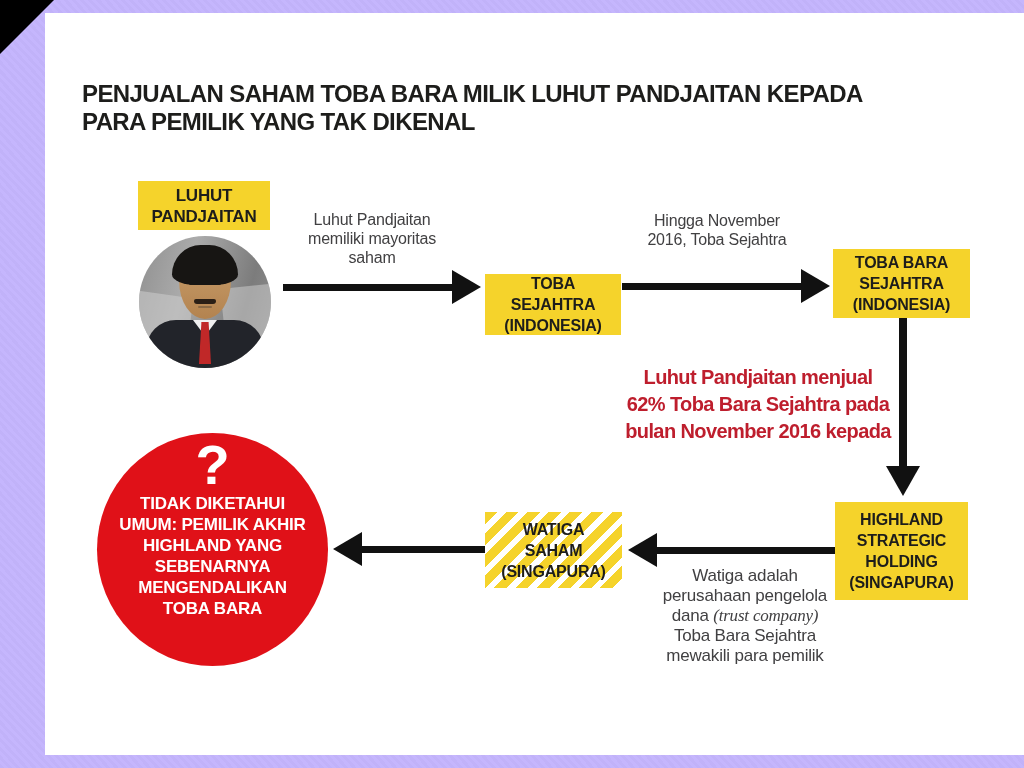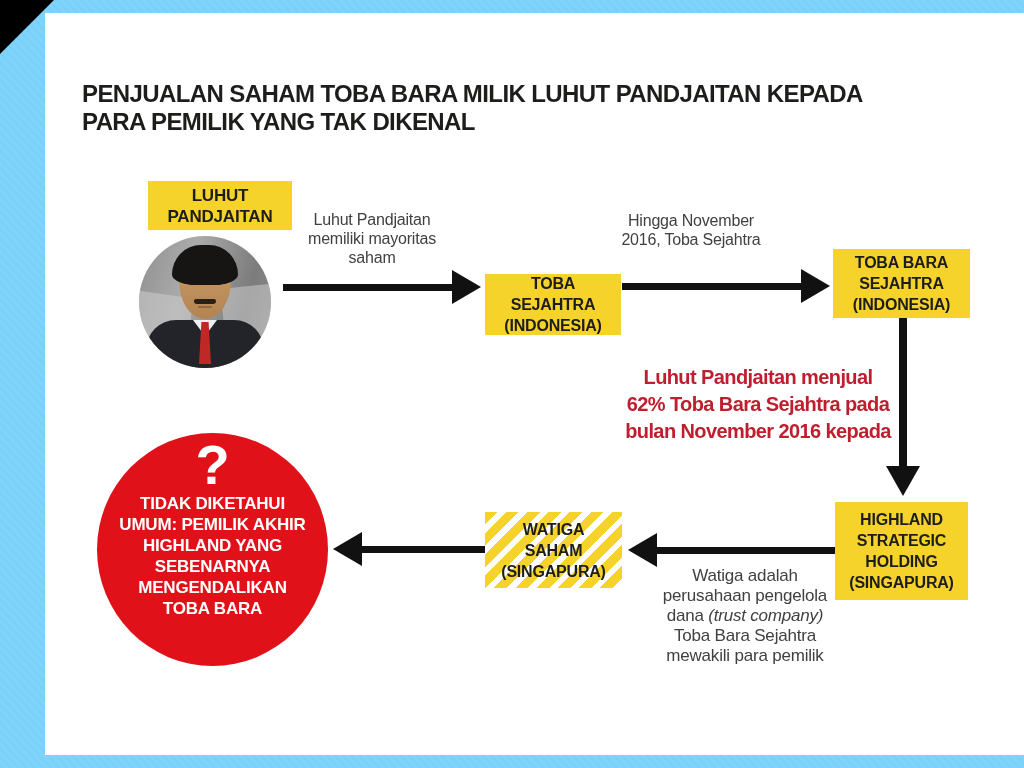--- a/index.html
+++ b/index.html
@@ -1,17 +1,17 @@
 <!DOCTYPE html>
 <html style="--yellow: #F5D32B; --red-circle: #E01118; --red-text: #BE1E2D; --text-dark: #1D1D1B; --text-gray: #414042;"><head>
 <meta charset="utf-8">
 <style>
   html,body{margin:0;padding:0;}
   body{font-family:"Liberation Sans","DejaVu Sans",sans-serif;}
-  .stage{position:relative;width:1024px;height:768px;background:#7dd3fc;overflow:hidden;}
+  .stage{position:relative;width:1024px;height:768px;background:#c4b5fd;overflow:hidden;}
   
   .stage::before{content:"";position:absolute;inset:0;
     background:repeating-linear-gradient(47deg,rgba(0,0,0,0.015) 0 3px,rgba(255,255,255,0.02) 3px 6px);
     pointer-events:none;}
   .card{position:absolute;left:45px;top:13px;width:979px;height:742px;background:#FFFFFF;}
   .corner-triangle{position:absolute;left:0;top:0;width:0;height:0;
     border-top:54px solid #000;border-right:54px solid transparent;z-index:5;}
   .title{position:absolute;left:82px;top:80px;width:840px;color:var(--text-dark);
     font-weight:bold;font-size:24px;line-height:28px;letter-spacing:-0.6px;}
   .ybox{position:absolute;background:var(--yellow);display:flex;flex-direction:column;
@@ -57,21 +57,21 @@
 
 <div class="stage">
   <div class="card"></div>
   <div class="corner-triangle"></div>
 
   <div class="title">
     <div>PENJUALAN SAHAM TOBA BARA MILIK LUHUT PANDJAITAN KEPADA</div>
     <div>PARA PEMILIK YANG TAK DIKENAL</div>
   </div>
 
-  <div class="ybox" style="left:138px;top:181px;width:144px;height:49px;margin-left:10px;">
+  <div class="ybox" style="left:138px;top:181px;width:132px;height:49px;">
     <div class="bl" style="font-size:17px;">LUHUT</div>
     <div class="bl" style="font-size:17px;">PANDJAITAN</div>
   </div>
 
   <div class="photo">
     <div class="bldg1"></div>
     <div class="bldg2"></div>
     <div class="suit">
       <div class="shirt"></div>
       <div class="tie"></div>
@@ -95,21 +95,21 @@
     <div class="arrow-line" style="left:283px;top:284px;width:170px;height:7px;"></div>
     <div class="head head-right" style="left:452px;top:270px;"></div>
   </div>
 
   <div class="ybox" style="left:485px;top:247px;width:136px;height:61px;margin-top:27px;">
     <div class="bl">TOBA</div>
     <div class="bl">SEJAHTRA</div>
     <div class="bl">(INDONESIA)</div>
   </div>
 
-  <div class="note" style="left:601px;top:211px;width:180px;">
+  <div class="note" style="left:627px;top:211px;width:180px;">
     <div>Hingga November</div>
     <div>2016, Toba Sejahtra</div>
   </div>
 
   <div>
     <div class="arrow-line" style="left:622px;top:283px;width:180px;height:7px;"></div>
     <div class="head head-right" style="left:801px;top:269px;"></div>
   </div>
 
   <div class="ybox" style="left:833px;top:249px;width:137px;height:69px;">
@@ -143,21 +143,21 @@
 
   <div class="ybox striped" style="left:485px;top:512px;width:137px;height:76px;align-items:center;">
     <div class="bl">WATIGA</div>
     <div class="bl">SAHAM</div>
     <div class="bl">(SINGAPURA)</div>
   </div>
 
   <div class="note" style="left:640px;top:566px;width:210px;line-height:20px;font-size:17px;">
     <div>Watiga adalah</div>
     <div>perusahaan pengelola</div>
-    <div><span>dana </span><span style="font-style:italic;">(trust company)</span></div>
+    <div><span>dana </span><span style="font-style:italic;font-family:Liberation Serif, serif;">(trust company)</span></div>
     <div>Toba Bara Sejahtra</div>
     <div>mewakili para pemilik</div>
   </div>
 
   <div>
     <div class="arrow-line" style="left:361px;top:546px;width:124px;height:7px;"></div>
     <div class="head head-left" style="left:333px;top:532px;"></div>
   </div>
 
   <div class="mystery">

